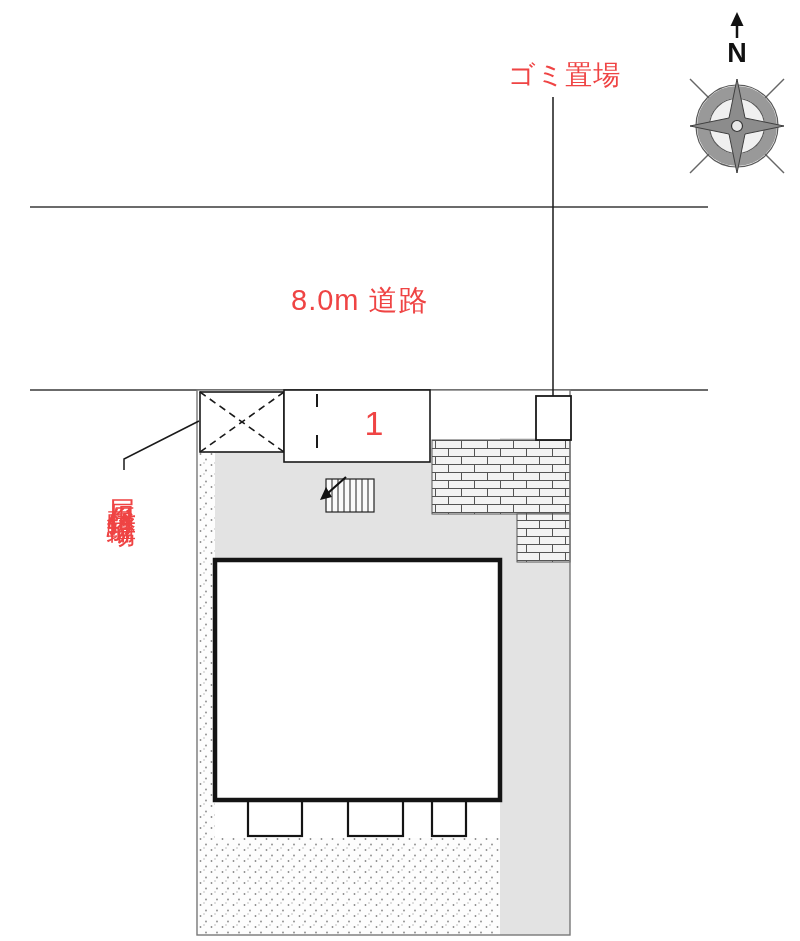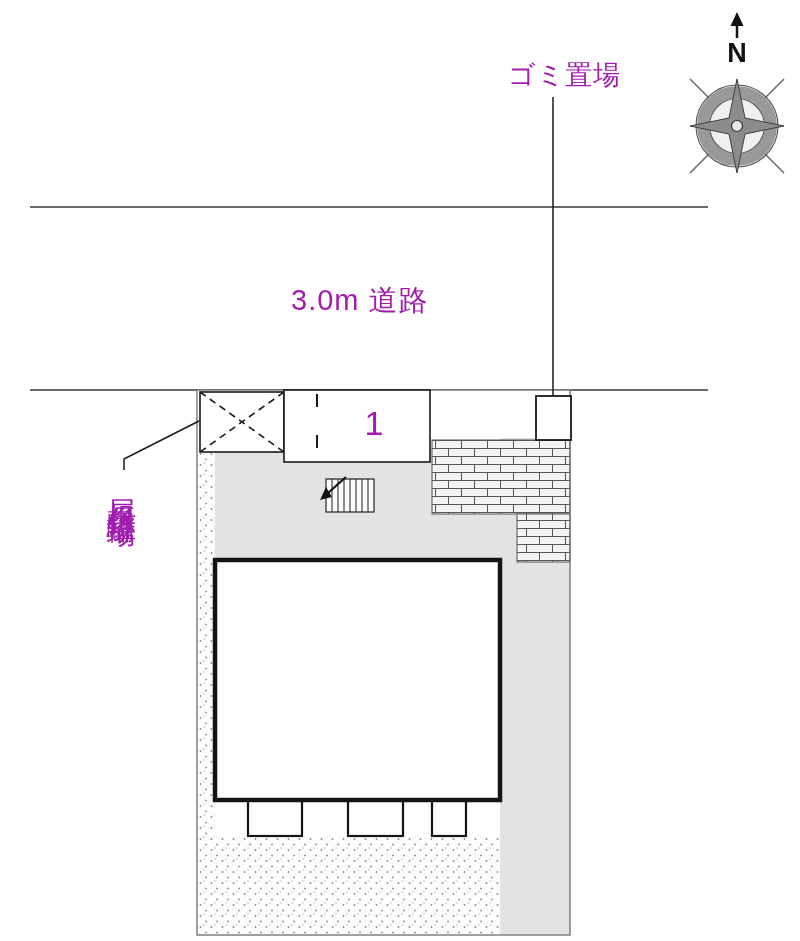--- a/index.html
+++ b/index.html
@@ -4,21 +4,21 @@
 <style>
   html,body{margin:0;padding:0;background:#fff;}
   .canvas{
     position:relative;
     width:800px;height:941px;
     background:#ffffff;
     font-family:"Liberation Sans","DejaVu Sans",sans-serif;
     overflow:hidden;
   }
   .plan-svg{position:absolute;left:0;top:0;}
-  .label{position:absolute;color:#a21caf;white-space:nowrap;}
+  .label{position:absolute;color:#ef4444;white-space:nowrap;}
   .label-garbage{left:508px;top:57px;font-size:27px;letter-spacing:1px;}
   .label-road{left:291px;top:281px;font-size:29px;letter-spacing:1px;}
   .label-parking-number{left:358px;top:404px;width:32px;text-align:center;font-size:34px;}
   .label-bicycle{
     left:102px;top:476px;font-size:29px;letter-spacing:4px;
     writing-mode:vertical-rl;text-orientation:upright;
   }
 </style>
 </head>
 <body>
@@ -86,17 +86,17 @@
       <circle r="27" fill="#f0f0f0"></circle>
       <circle r="34" fill="none" stroke="#999" stroke-width="12"></circle>
       <circle r="41" fill="none" stroke="#5a5a5a" stroke-width="1.2"></circle>
       <circle r="27.5" fill="none" stroke="#5a5a5a" stroke-width="1.2"></circle>
       <polygon points="0,-47 8,-8 47,0 8,8 0,47 -8,8 -47,0 -8,-8" fill="#8c8c8c" stroke="#3f3f3f" stroke-width="1"></polygon>
       <circle r="5.5" fill="#e8e8e8" stroke="#333" stroke-width="1.2"></circle>
     </g>
   </svg>
 
   <div class="label label-garbage">ゴミ置場</div>
-  <div class="label label-road">3.0m 道路</div>
+  <div class="label label-road">8.0m 道路</div>
   <div class="label label-parking-number">1</div>
   <div class="label label-bicycle">屋根付駐輪場</div>
 
 </div>
 
 </body></html>

